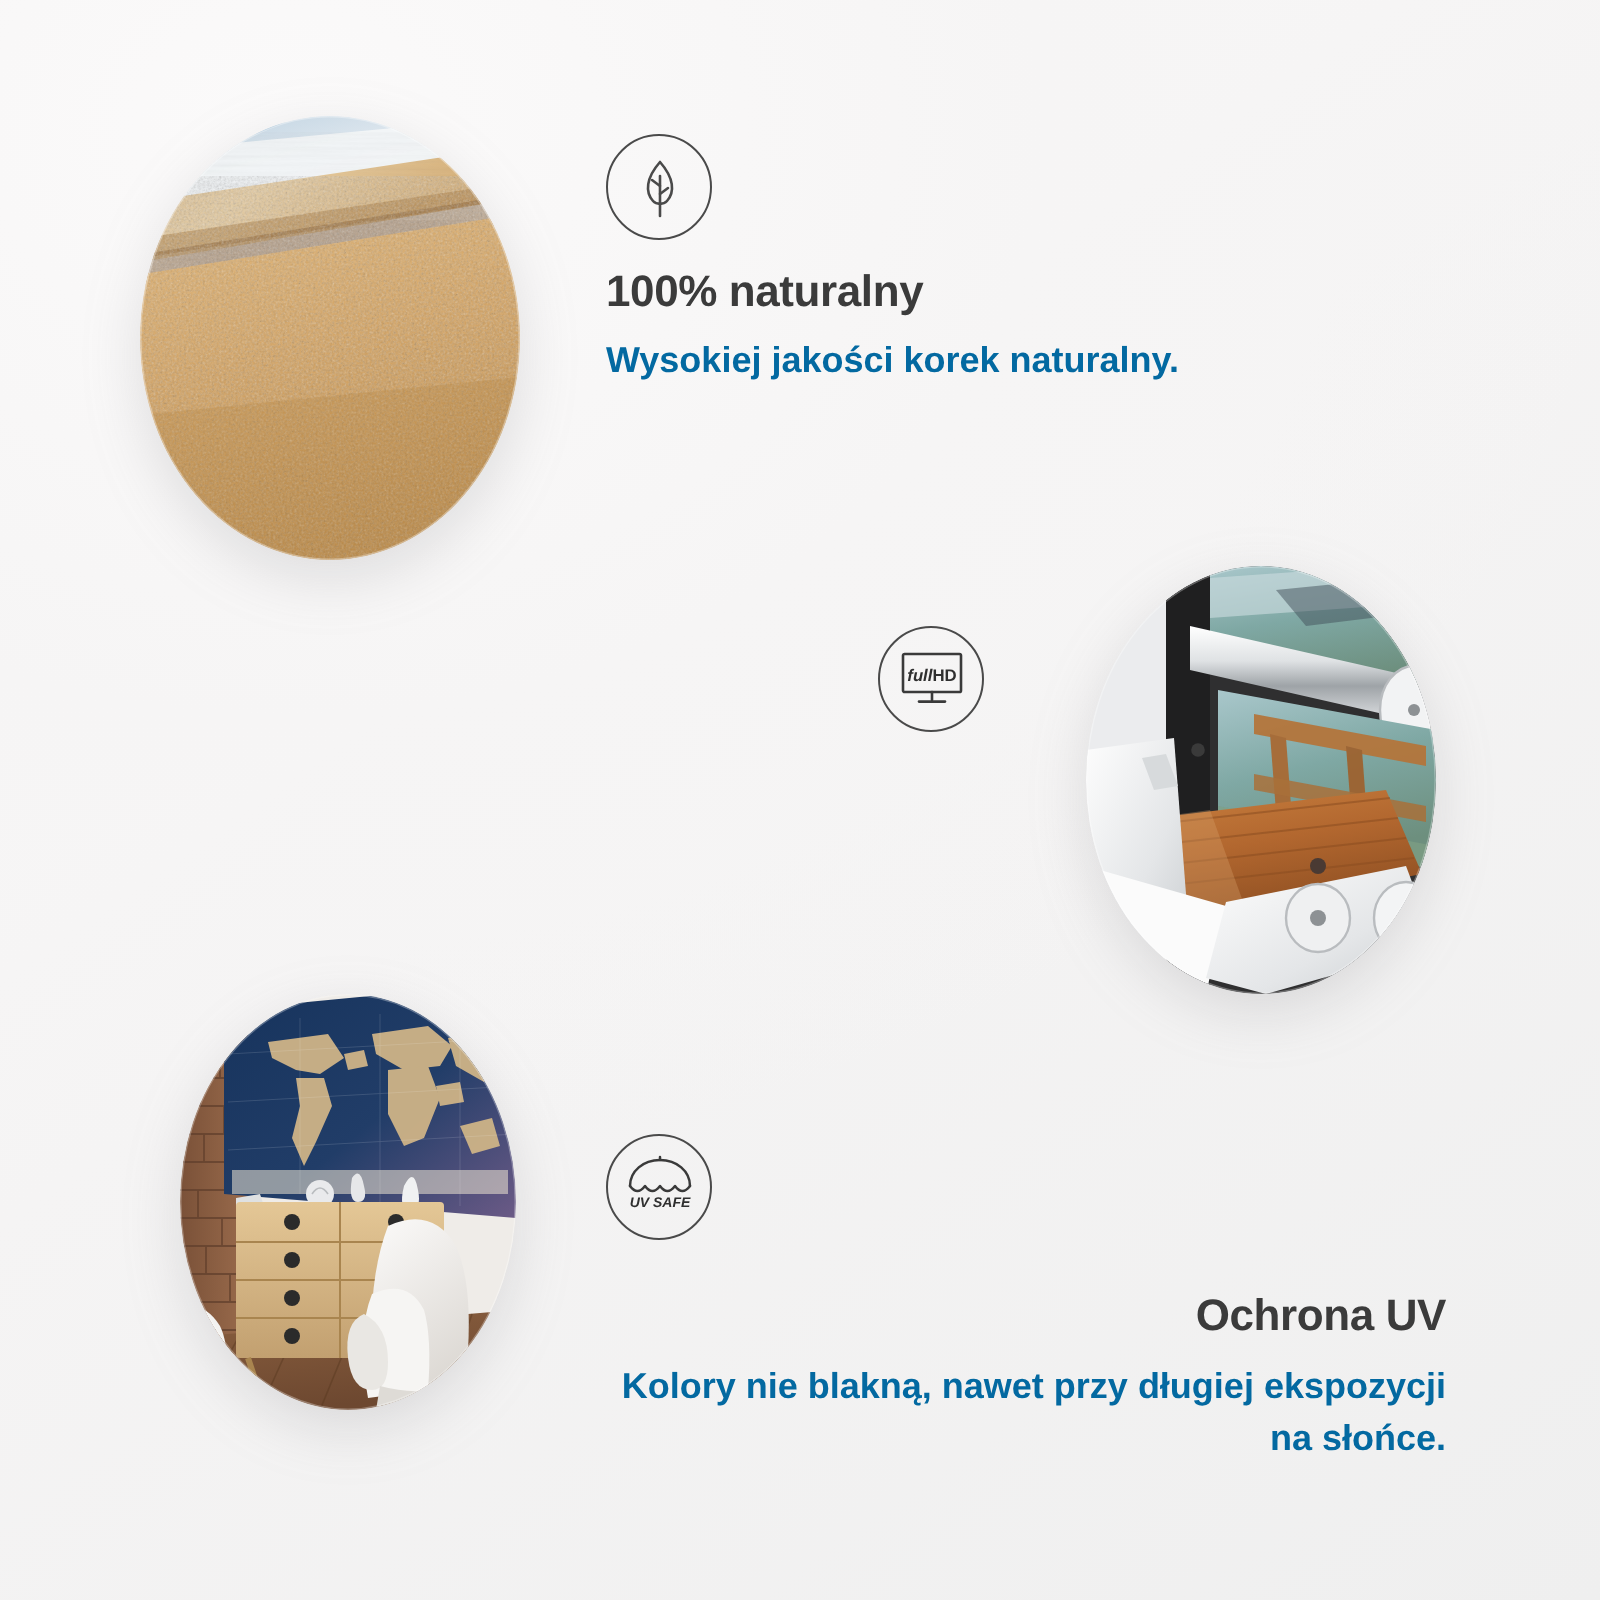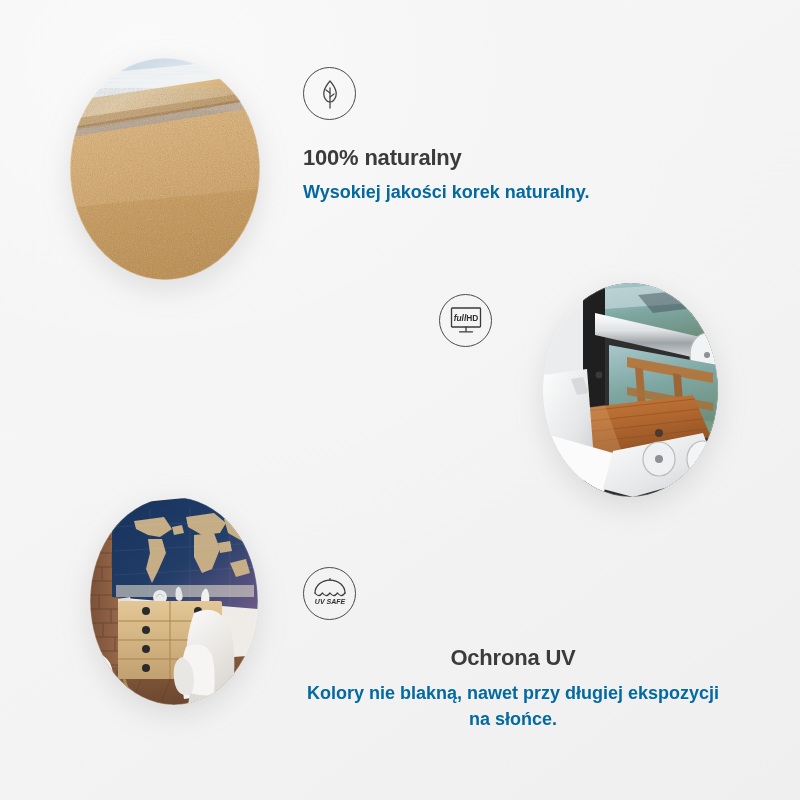--- a/index.html
+++ b/index.html
@@ -51,31 +51,31 @@
   }
   .f-desc {
     font-size: 18px;
     color: #0369a1;
     line-height: 1.45;
     font-weight: bold;
   }
 
   
   #feature-natural { left: 303px; top: 67px; width: 330px; text-align: left; }
-  #feature-natural .f-title { margin-top: 25px; }
+  #feature-natural .f-title { margin-top: 13px; }
   #feature-natural .f-desc  { margin-top: 8px; }
 
   
-  #feature-print { left: 120px; top: 294px; width: 372px; text-align: right; }
+  #feature-print { left: 120px; top: 313px; width: 372px; text-align: right; }
   #feature-print .icon-badge { margin-left: auto; }
   #feature-print .f-title { margin-top: 24px; }
   #feature-print .f-desc  { margin-top: 8px; }
 
   
-  #feature-uv { left: 303px; top: 567px; width: 420px; text-align: center; }
+  #feature-uv { left: 303px; top: 567px; width: 420px; text-align: right; }
   #feature-uv .f-title { margin-top: 25px; }
   #feature-uv .f-desc  { margin-top: 9px; }
 
   
   .photo {
     position: absolute;
     border-radius: 50%;
     overflow: hidden;
     filter: drop-shadow(0 9px 14px rgba(120,120,125,0.20));
   }

